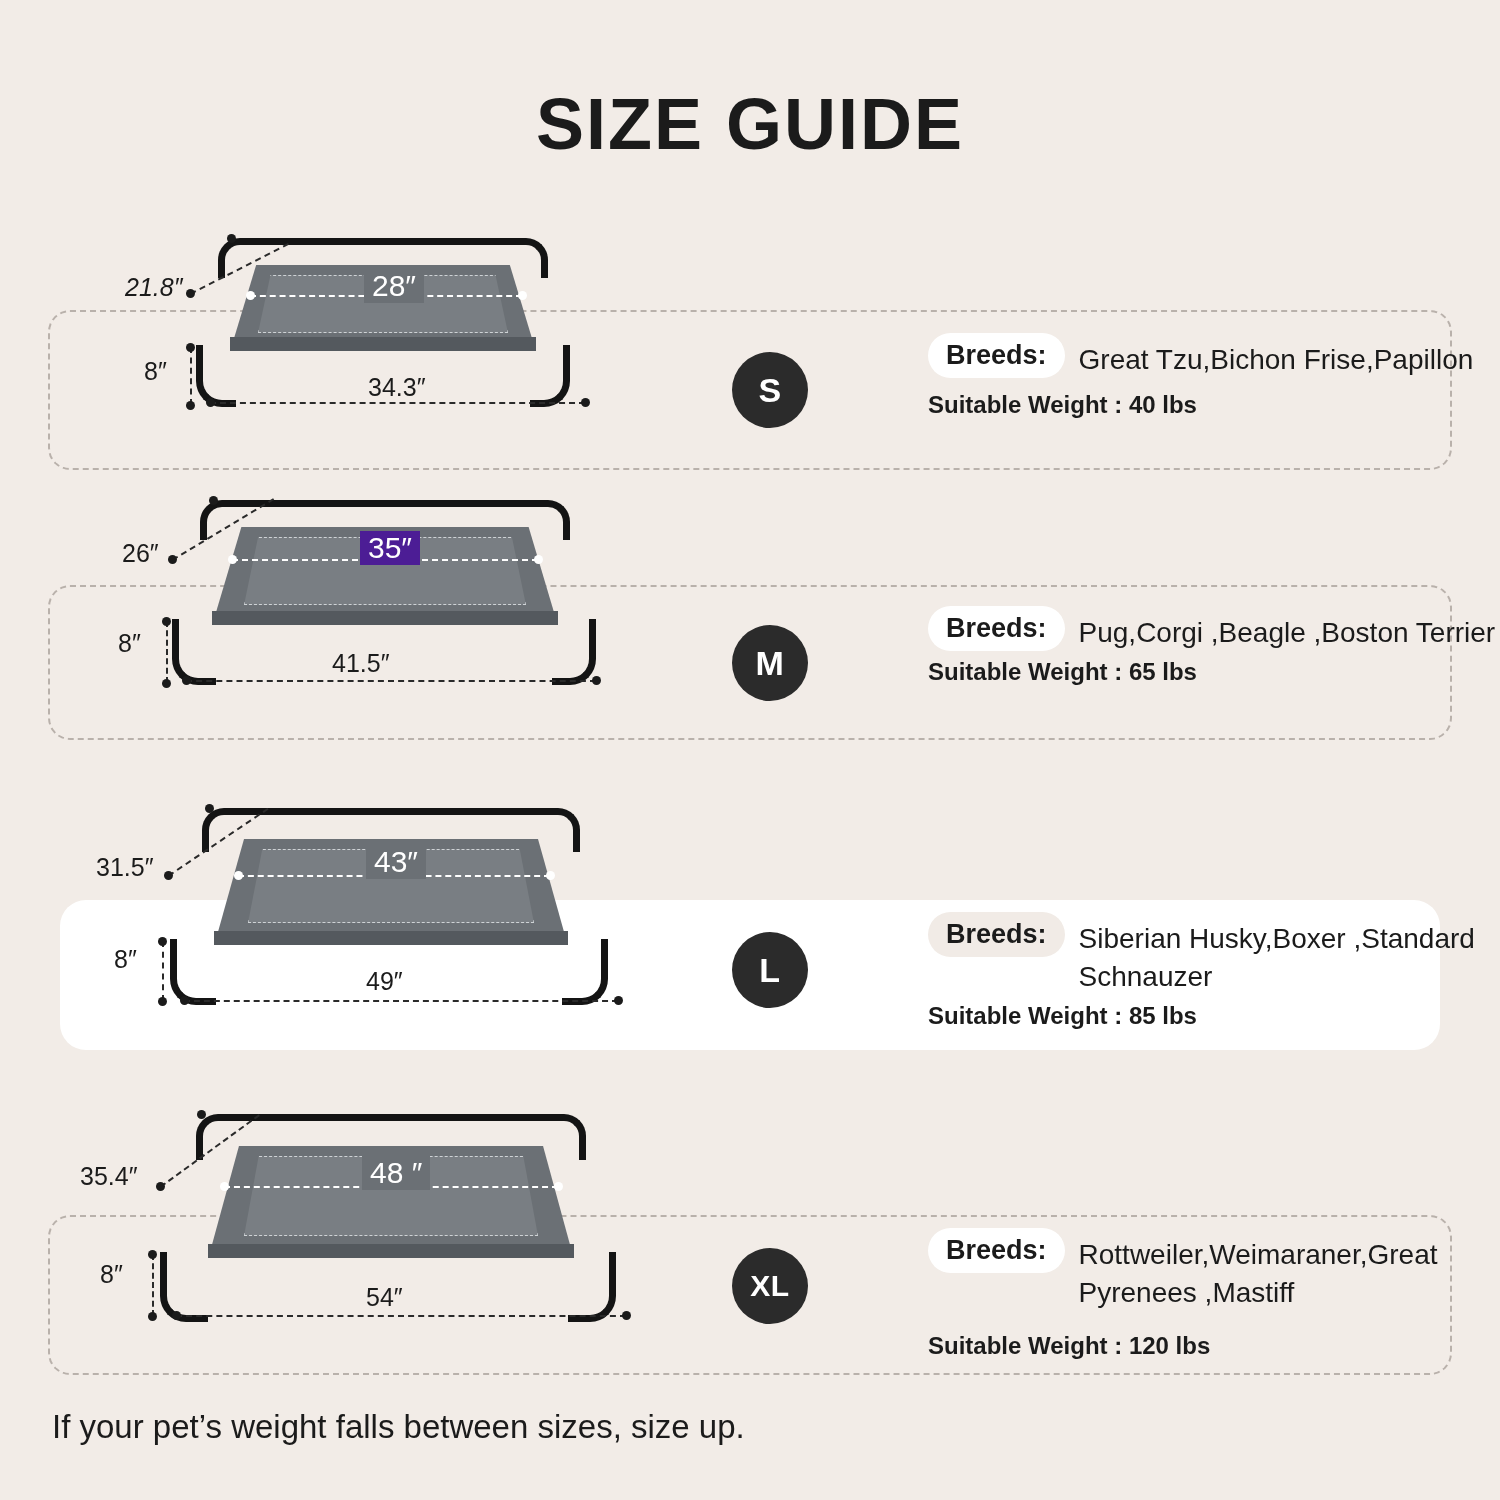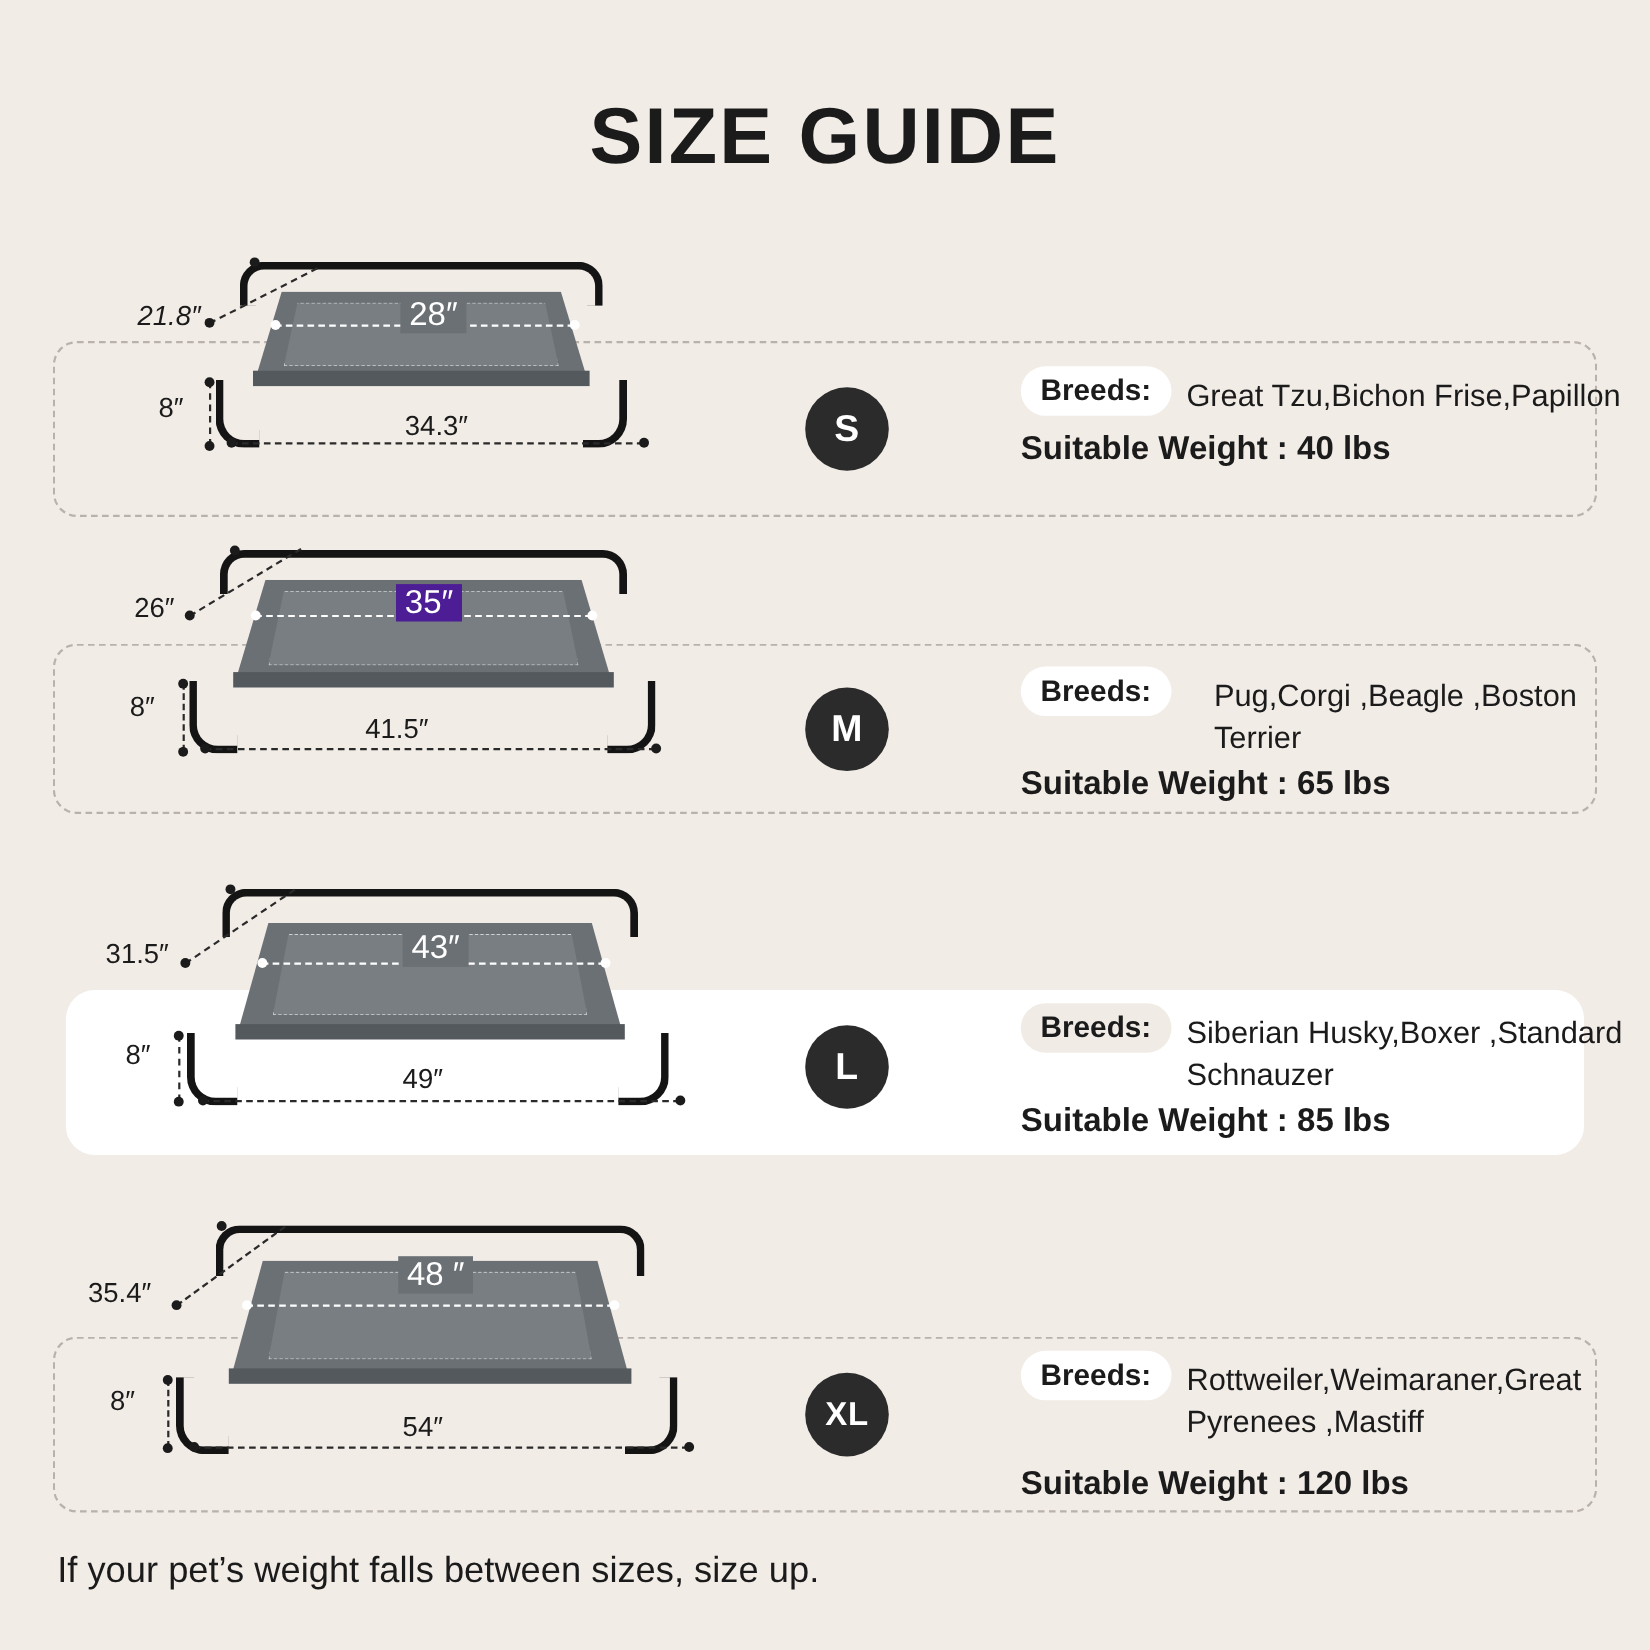--- a/index.html
+++ b/index.html
@@ -122,21 +122,21 @@
     white-space:nowrap;
   }
   .breedpill.alt{background:#f1ebe6;}
   .breedtext{
     font-size:28px;
     line-height:1.35;
     max-width:620px;
     padding-top:8px;
   }
   .weight{
-    font-size:30px;
+    font-size:24px;
     font-weight:bold;
     margin-top:12px;
   }
   #footnote{
     position:absolute;
     left:52px;bottom:54px;
     font-size:33px;
     color:#1b1b1b;
   }
 </style>
@@ -216,21 +216,21 @@
   <div class="dot" style="left:162px;top:130px;"></div>
   <div class="dot" style="left:162px;top:192px;"></div>
   <div class="dimlabel" style="left:118px;top:142px;">8″</div>
 </div>
 <div class="badge" style="left:732px;top:625px;">
   <span>M</span>
 </div>
 <div class="info" style="left:928px;top:606px;">
   <div class="breedline">
     <div class="breedpill">Breeds:</div>
-    <div class="breedtext" style="max-width:470px;margin-left:25px;">Pug,Corgi ,Beagle ,Boston Terrier</div>
+    <div class="breedtext" style="max-width:470px;">Pug,Corgi ,Beagle ,Boston Terrier</div>
   </div>
   <div class="weight" style="margin-top:6px;">Suitable Weight : 65 lbs</div>
 </div>
 
 <div class="row" style="top:900px;height:150px;">
   <div class="rowbox solid" style="left:60px;right:60px;"></div>
 </div>
 <div style="position:absolute;left:0;top:795px;width:700px;height:230px;">
   <div class="topbar" style="left:202px;top:13px;width:378px;height:44px;"></div>
   <div class="matt" style="left:216px;top:44px;width:350px;height:100px;clip-path:polygon(8% 0,92% 0,100% 100%,0 100%);"></div>
@@ -272,21 +272,21 @@
 <div style="position:absolute;left:0;top:1100px;width:700px;height:240px;">
   <div class="topbar" style="left:196px;top:14px;width:390px;height:46px;"></div>
   <div class="matt" style="left:210px;top:46px;width:362px;height:106px;clip-path:polygon(8% 0,92% 0,100% 100%,0 100%);"></div>
   <div class="inner" style="left:244px;top:56px;width:294px;height:80px;clip-path:polygon(5% 0,95% 0,100% 100%,0 100%);"></div>
   <div class="bedframe" style="left:208px;top:144px;width:366px;height:14px;"></div>
   <div class="leg legL" style="left:160px;top:152px;width:48px;height:70px;"></div>
   <div class="leg legR" style="left:568px;top:152px;width:48px;height:70px;"></div>
   <div class="dimline w" style="left:224px;top:86px;width:334px;"></div>
   <div class="dot w" style="left:220px;top:82px;"></div>
   <div class="dot w" style="left:554px;top:82px;"></div>
-  <div class="dimlabel w" style="left:362px;top:42px;background:#6b7075;padding:0 8px;">48 ″</div>
+  <div class="dimlabel w" style="left:362px;top:56px;background:#6b7075;padding:0 8px;">48 ″</div>
   <div class="diag" style="left:160px;top:86px;width:122px;transform:rotate(-36deg);"></div>
   <div class="dot" style="left:156px;top:82px;"></div>
   <div class="dot" style="left:197px;top:10px;"></div>
   <div class="dimlabel" style="left:80px;top:62px;">35.4″</div>
   <div class="dimline" style="left:176px;top:215px;width:450px;"></div>
   <div class="dot" style="left:172px;top:211px;"></div>
   <div class="dot" style="left:622px;top:211px;"></div>
   <div class="dimlabel" style="left:366px;top:183px;">54″</div>
   <div class="vline" style="left:152px;top:154px;height:62px;"></div>
   <div class="dot" style="left:148px;top:150px;"></div>

